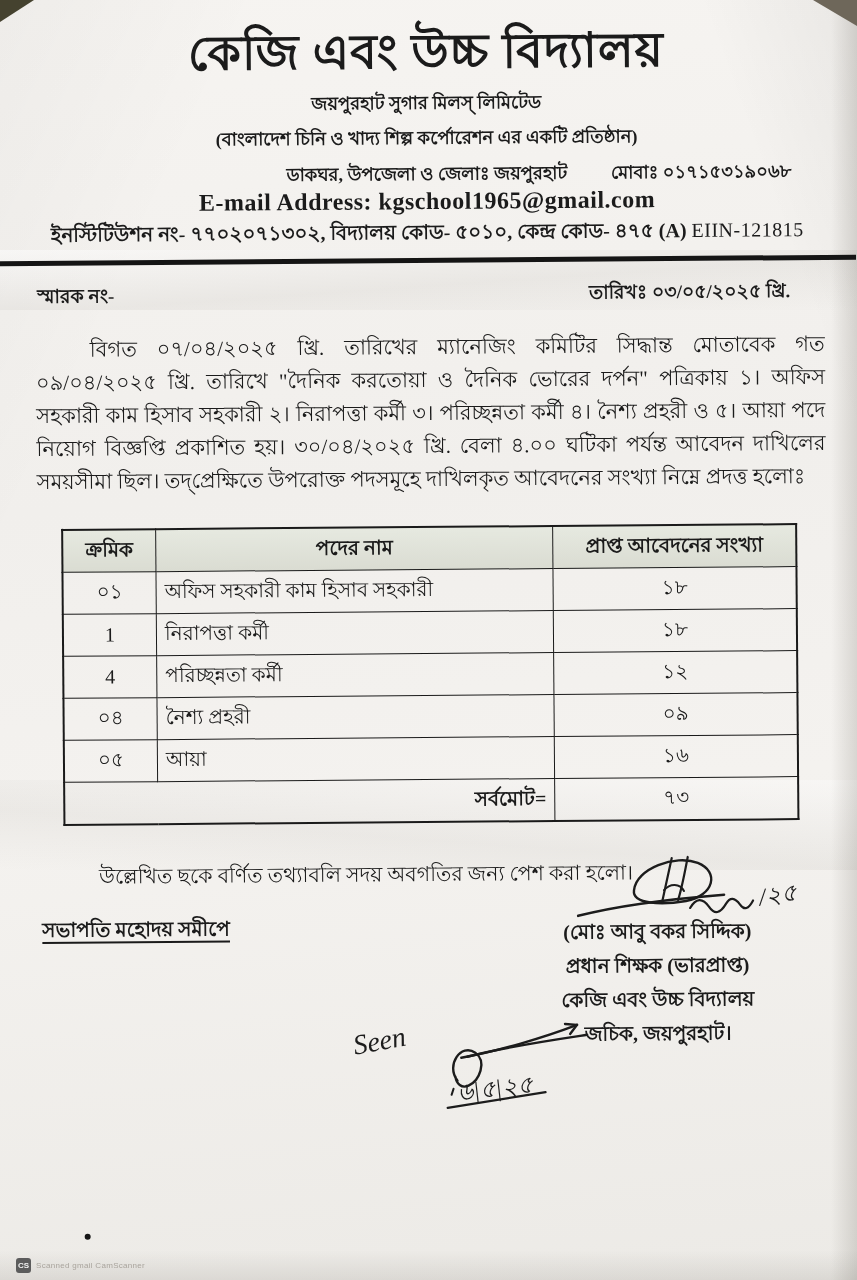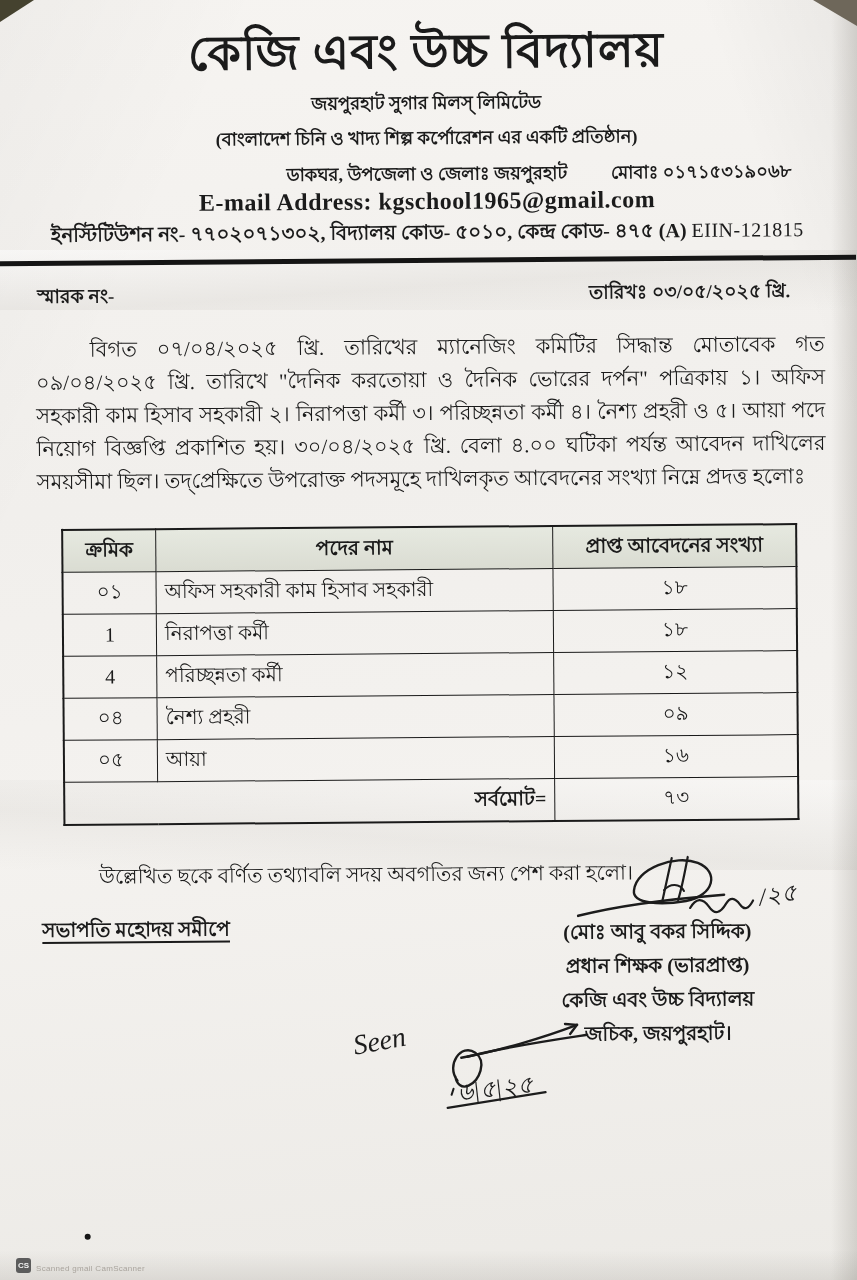--- a/index.html
+++ b/index.html
@@ -77,21 +77,21 @@
   .sign-block{position:absolute;left:508px;top:916px;width:290px;text-align:center;
     font-size:20px;font-weight:600;line-height:34px;}
   .sign-block .sig-name{white-space:nowrap;}
   .sign-scribble{position:absolute;left:568px;top:850px;}
   .seen-area{position:absolute;left:330px;top:1005px;}
   .swoosh{position:absolute;left:452px;top:1016px;}
   .ink{stroke:#1c1c1c;fill:none;stroke-linecap:round;stroke-linejoin:round;}
   .ink-text{fill:#1c1c1c;font-style:italic;font-family:"Liberation Serif",serif;}
 
   
-  .watermark{position:absolute;left:6px;top:1258px;display:flex;align-items:flex-end;gap:5px;padding-left:10px;}
+  .watermark{position:absolute;left:6px;top:1258px;display:flex;align-items:center;gap:5px;padding-left:10px;}
   .wm-icon{width:15px;height:15px;background:#5c5c5c;border-radius:3px;color:#f2f2f2;
     font-family:"Liberation Sans",sans-serif;font-size:8px;font-weight:bold;
     display:flex;align-items:center;justify-content:center;}
   .wm-text{font-family:"Liberation Sans",sans-serif;font-size:8px;color:#a9a49d;letter-spacing:0.3px;}
 </style>
 </head>
 <body>
 
 <div class="page">
   <div class="crease1"></div>

